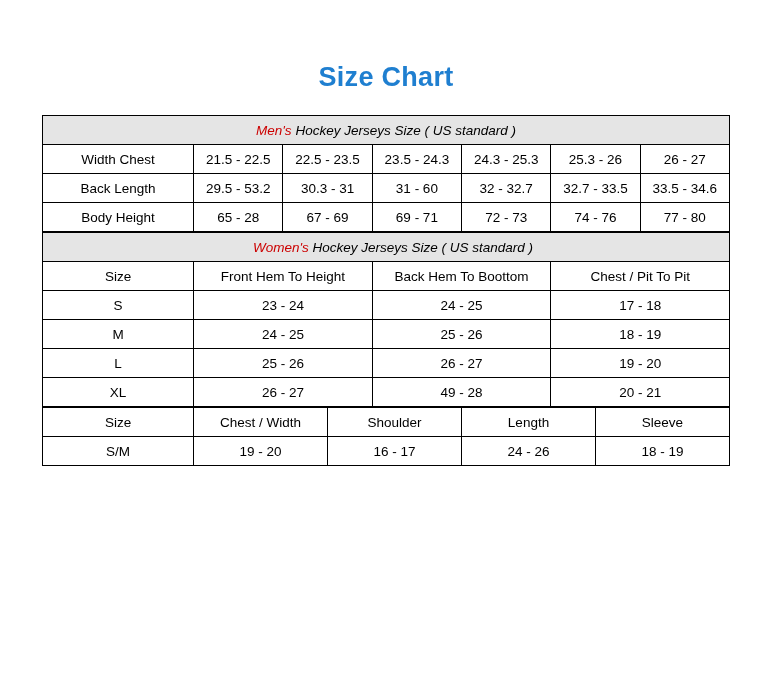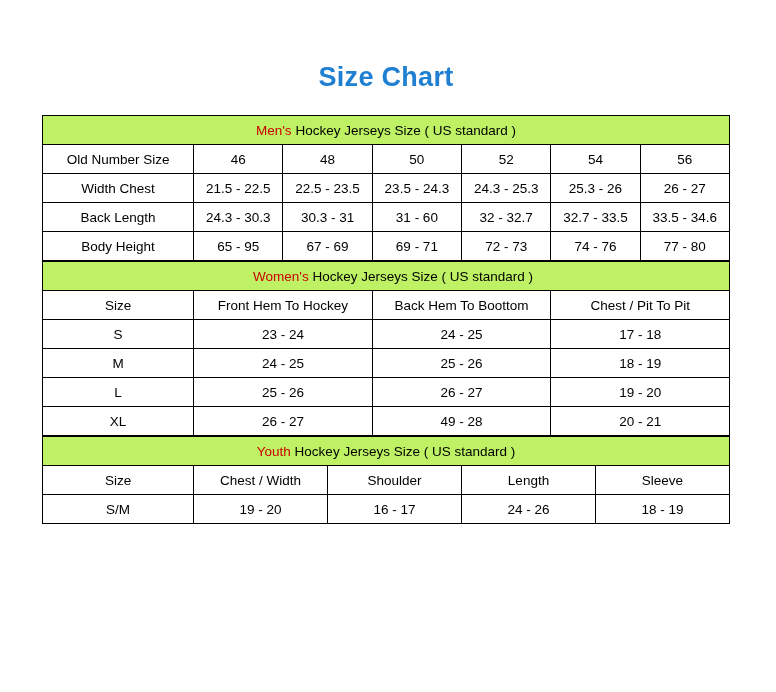--- a/index.html
+++ b/index.html
@@ -39,24 +39,25 @@
   table.size-table td, table.size-table th {
     border: 1px solid #000000;
     text-align: center;
     vertical-align: middle;
     font-size: 13.5px;
     height: 26px;
     padding: 1px 2px;
     font-weight: normal;
   }
   .section-head td {
-    background: #bef264;
+    background: #e5e5e5;
     font-weight: bold;
     font-size: 15px;
     height: 30px;
+    font-style: italic;
   }
   .section-head .accent-men { color: #cc0000; }
   .section-head .accent-women { color: #cc0000; margin-left: 14px; }
   .section-head .accent-youth { color: #cc0000; }
   .section-head .rest { color: #000000; }
   .colhead td {
     font-weight: bold;
   }
   .rowhead {
     font-weight: normal;
@@ -82,49 +83,40 @@
           <col style="width:13%">
           <col style="width:13%">
           <col style="width:13%">
           <col style="width:13%">
       </colgroup>
       <tbody>
         <tr class="section-head">
           <td colspan="7"><span class="accent-men">Men's</span><span class="rest"> Hockey Jerseys Size ( US standard )</span></td>
         </tr>
         <tr>
-          <td class="rowhead">Old Number Size</td>
-          <td>46</td>
-          <td>48</td>
-          <td>50</td>
-          <td>52</td>
-          <td>54</td>
-          <td>56</td>
-        </tr>
-        <tr>
           <td class="rowhead">Width Chest</td>
           <td>21.5 - 22.5</td>
           <td>22.5 - 23.5</td>
           <td>23.5 - 24.3</td>
           <td>24.3 - 25.3</td>
           <td>25.3 - 26</td>
           <td>26 - 27</td>
         </tr>
         <tr>
           <td class="rowhead">Back Length</td>
-          <td>24.3 - 30.3</td>
+          <td>29.5 - 53.2</td>
           <td>30.3 - 31</td>
           <td>31 - 60</td>
           <td>32 - 32.7</td>
           <td>32.7 - 33.5</td>
           <td>33.5 - 34.6</td>
         </tr>
         <tr>
           <td class="rowhead">Body Height</td>
-          <td>65 - 95</td>
+          <td>65 - 28</td>
           <td>67 - 69</td>
           <td>69 - 71</td>
           <td>72 - 73</td>
           <td>74 - 76</td>
           <td>77 - 80</td>
         </tr>
       </tbody>
     </table>
 
     <table class="size-table">
@@ -133,21 +125,21 @@
           <col style="width:26%">
           <col style="width:26%">
           <col style="width:26%">
       </colgroup>
       <tbody>
         <tr class="section-head">
           <td colspan="4"><span class="accent-women">Women's</span><span class="rest"> Hockey Jerseys Size ( US standard )</span></td>
         </tr>
         <tr class="colhead">
           <td>Size</td>
-          <td>Front Hem To Hockey</td>
+          <td>Front Hem To Height</td>
           <td>Back Hem To Boottom</td>
           <td>Chest / Pit To Pit</td>
         </tr>
         <tr>
           <td class="bold-cell">S</td>
           <td>23 - 24</td>
           <td>24 - 25</td>
           <td>17 - 18</td>
         </tr>
         <tr>
@@ -173,23 +165,20 @@
 
     <table class="size-table">
       <colgroup>
         <col style="width:22%">
           <col style="width:19.5%">
           <col style="width:19.5%">
           <col style="width:19.5%">
           <col style="width:19.5%">
       </colgroup>
       <tbody>
-        <tr class="section-head">
-          <td colspan="5"><span class="accent-youth">Youth</span><span class="rest"> Hockey Jerseys Size ( US standard )</span></td>
-        </tr>
         <tr class="colhead">
           <td>Size</td>
           <td>Chest / Width</td>
           <td>Shoulder</td>
           <td>Length</td>
           <td>Sleeve</td>
         </tr>
         <tr>
           <td class="bold-cell">S/M</td>
           <td>19 - 20</td>

